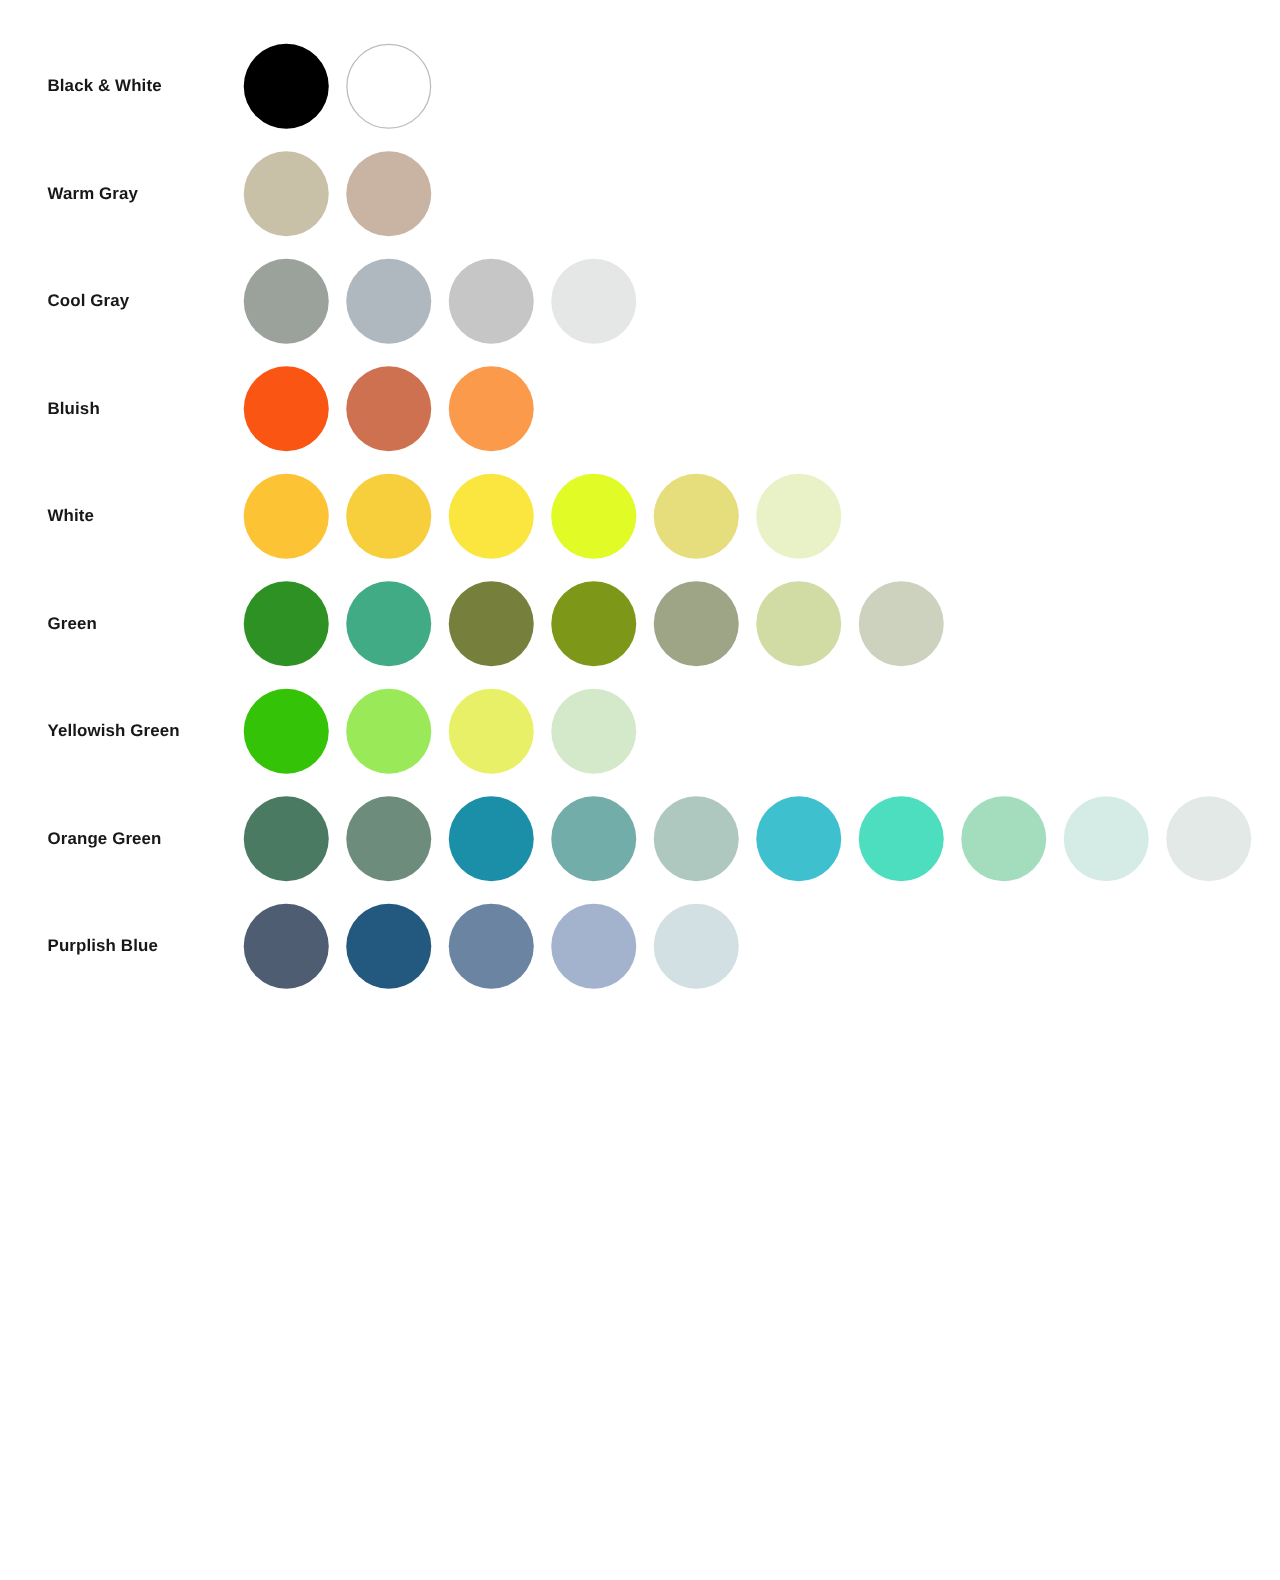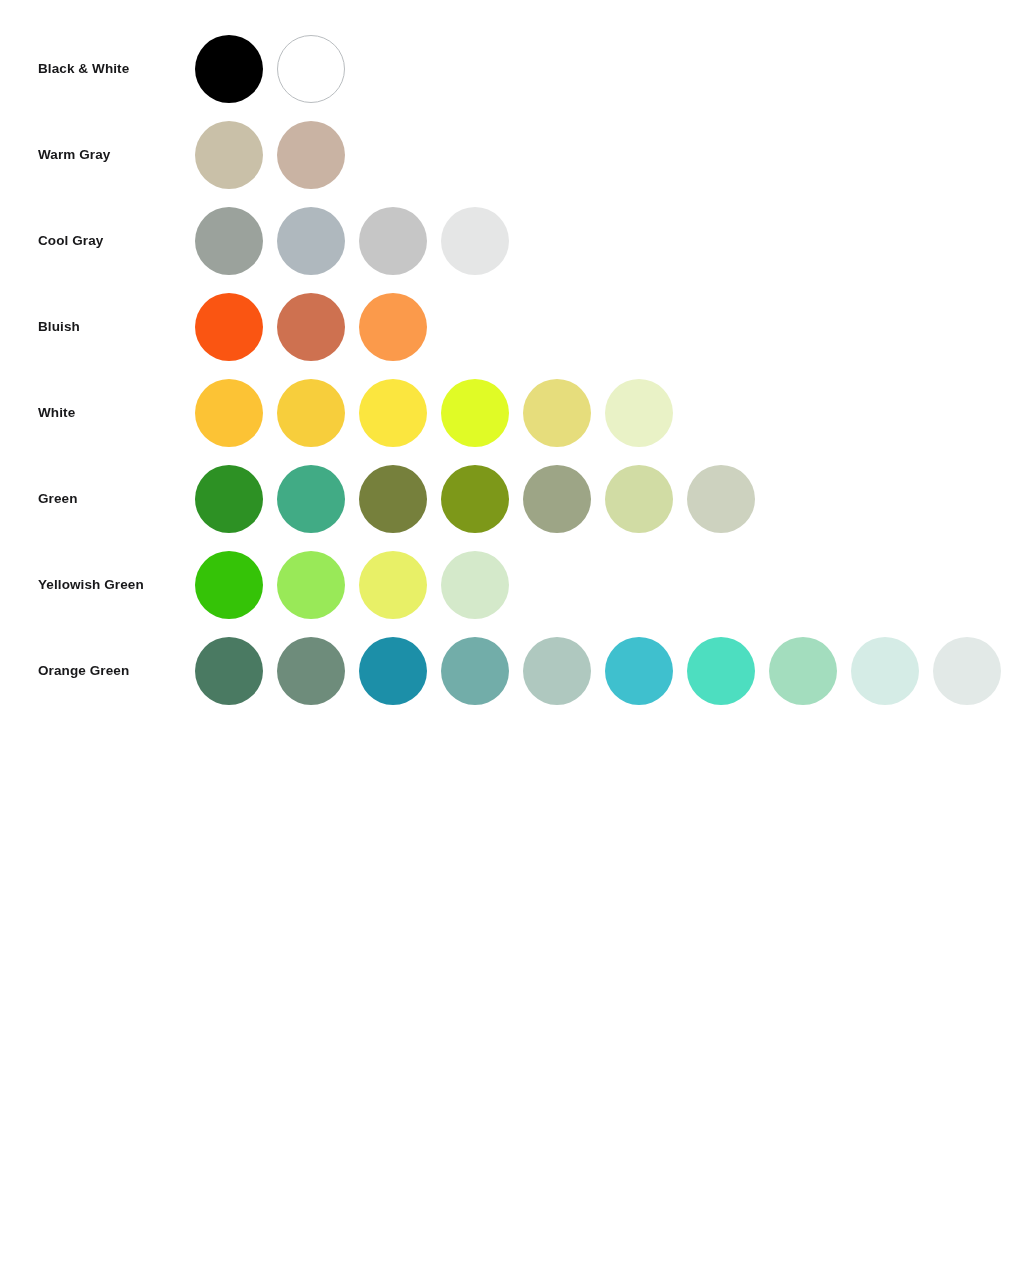--- a/index.html
+++ b/index.html
@@ -140,14 +140,24 @@
           <div class="swatch" title="#1c8fa8" style="background: rgb(28, 143, 168);"></div>
           <div class="swatch" title="#72ada9" style="background: rgb(114, 173, 169);"></div>
           <div class="swatch" title="#afc8bf" style="background: rgb(175, 200, 191);"></div>
           <div class="swatch" title="#3fc0ce" style="background: rgb(63, 192, 206);"></div>
           <div class="swatch" title="#4ddec0" style="background: rgb(77, 222, 192);"></div>
           <div class="swatch" title="#a3ddbe" style="background: rgb(163, 221, 190);"></div>
           <div class="swatch" title="#d5ece6" style="background: rgb(213, 236, 230);"></div>
           <div class="swatch" title="#e2e9e7" style="background: rgb(226, 233, 231);"></div>
         </div>
       </div>
+      <div class="palette-row">
+        <div class="row-label">Purplish Blue</div>
+        <div class="swatch-strip">
+          <div class="swatch" title="#4f5d73" style="background: rgb(79, 93, 115);"></div>
+          <div class="swatch" title="#23587f" style="background: rgb(35, 88, 127);"></div>
+          <div class="swatch" title="#6b84a1" style="background: rgb(107, 132, 161);"></div>
+          <div class="swatch" title="#a4b3cd" style="background: rgb(164, 179, 205);"></div>
+          <div class="swatch" title="#d2e0e4" style="background: rgb(210, 224, 228);"></div>
+        </div>
+      </div>
     </div>
 </div>
 
 </body></html>

